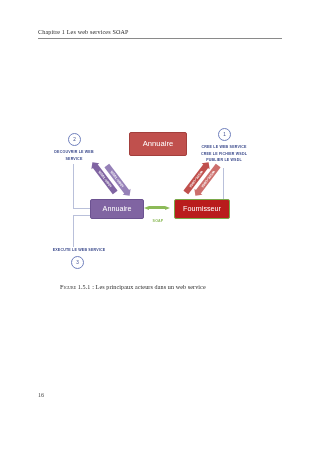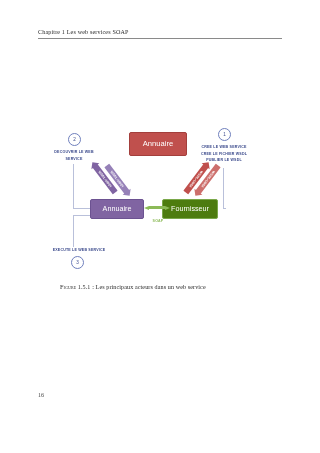--- a/index.html
+++ b/index.html
@@ -75,25 +75,25 @@
     top: 79px;
     width: 52px;
     height: 18px;
     background: #8064a2;
     border: 1px solid #6c5291;
     font-size: 7.2px;
   }
 
   
   #node-fournisseur {
-    left: 124px;
+    left: 136px;
     top: 79px;
     width: 54px;
     height: 18px;
-    background: #4d7c0f;
+    background: #b91c1c;
     border: 1px solid #7aa84a;
     font-size: 7.2px;
   }
 
   
   .block-arrow {
     position: absolute;
     width: 6px;
     border-radius: 0.5px;
   }

